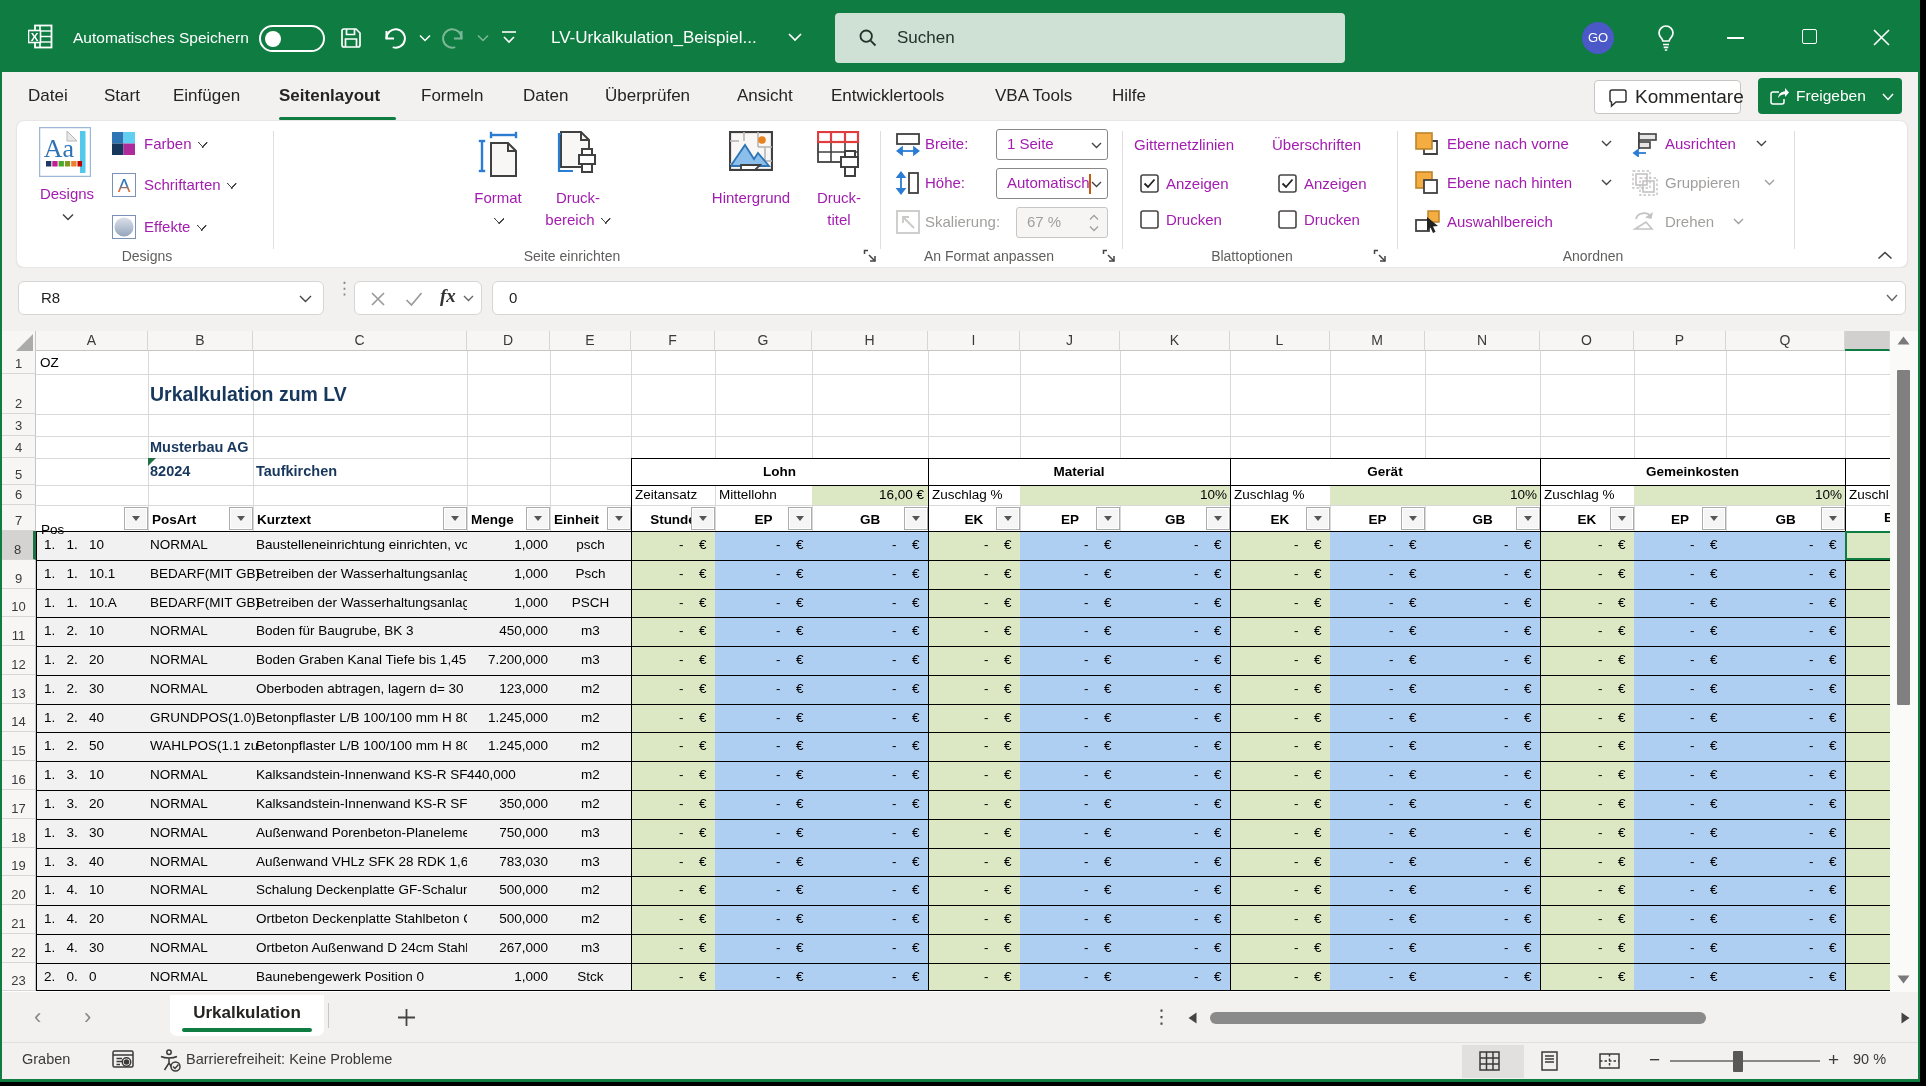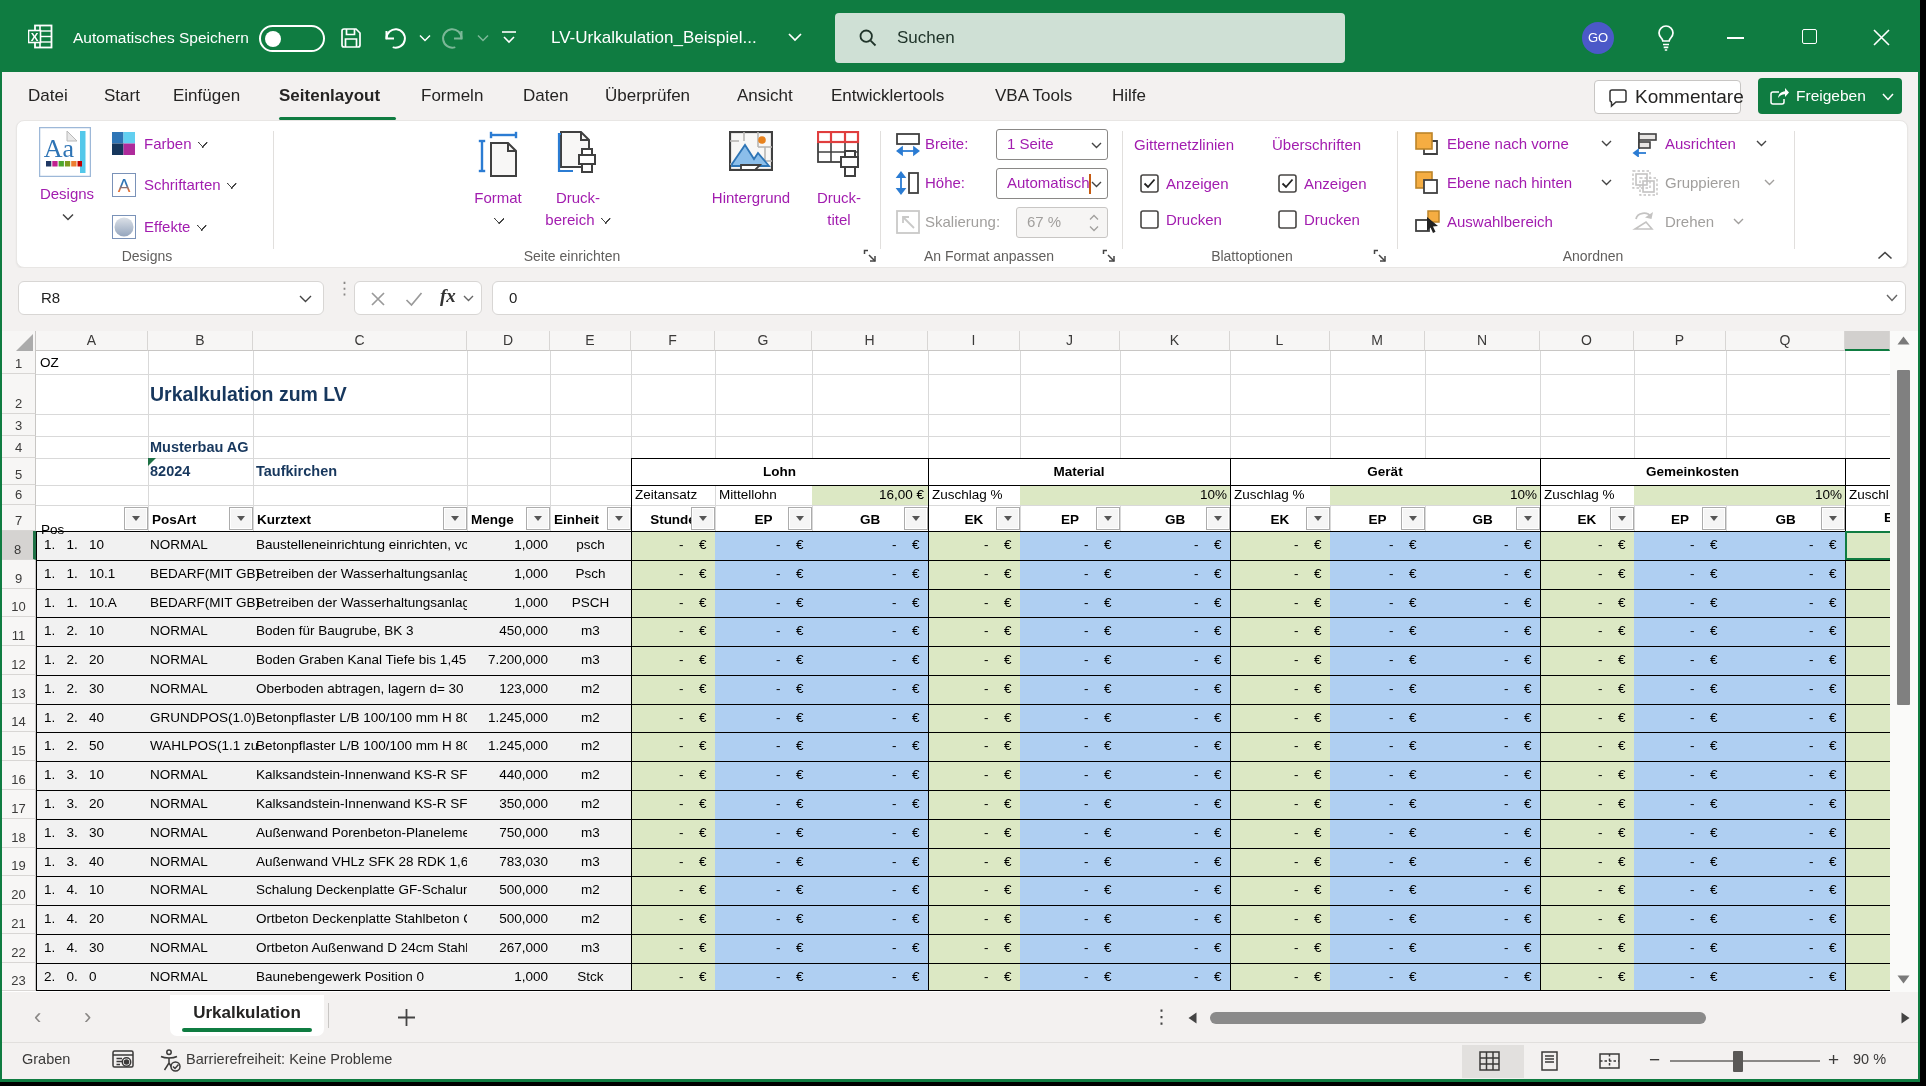--- a/index.html
+++ b/index.html
@@ -1067,21 +1067,21 @@
 <div class="acc-d" style="left:1522px;top:401.4599999999998px;line-height:28.78px">€</div>
 <div class="acc-d" style="left:1596px;top:401.4599999999998px;line-height:28.78px">-</div>
 <div class="acc-d" style="left:1616px;top:401.4599999999998px;line-height:28.78px">€</div>
 <div class="acc-d" style="left:1688px;top:401.4599999999998px;line-height:28.78px">-</div>
 <div class="acc-d" style="left:1708px;top:401.4599999999998px;line-height:28.78px">€</div>
 <div class="acc-d" style="left:1807px;top:401.4599999999998px;line-height:28.78px">-</div>
 <div class="acc-d" style="left:1827px;top:401.4599999999998px;line-height:28.78px">€</div>
 <div class="cell" style="left:42px;top:430.2399999999998px;width:102px;height:28.78px;line-height:28.78px;">1.&nbsp;&nbsp;&nbsp;3.&nbsp;&nbsp;&nbsp;10</div>
 <div class="cell" style="left:148px;top:430.2399999999998px;width:113px;height:28.78px;line-height:28.78px;">NORMAL</div>
 <div class="cell" style="left:254px;top:430.2399999999998px;width:211px;height:28.78px;line-height:28.78px;">Kalksandstein-Innenwand KS-R SFK</div>
-<div class="cell" style="left:465px;top:430.2399999999998px;width:81px;height:28.78px;line-height:28.78px;text-align:right">440,000</div>
+<div class="cell" style="left:465px;top:430.2399999999998px;width:81px;height:28.78px;line-height:28.78px;text-align:left">440,000</div>
 <div class="cell" style="left:548px;top:430.2399999999998px;width:81px;height:28.78px;line-height:28.78px;text-align:center">m2</div>
 <div class="acc-d" style="left:677px;top:430.2399999999998px;line-height:28.78px">-</div>
 <div class="acc-d" style="left:697px;top:430.2399999999998px;line-height:28.78px">€</div>
 <div class="acc-d" style="left:774px;top:430.2399999999998px;line-height:28.78px">-</div>
 <div class="acc-d" style="left:794px;top:430.2399999999998px;line-height:28.78px">€</div>
 <div class="acc-d" style="left:890px;top:430.2399999999998px;line-height:28.78px">-</div>
 <div class="acc-d" style="left:910px;top:430.2399999999998px;line-height:28.78px">€</div>
 <div class="acc-d" style="left:982px;top:430.2399999999998px;line-height:28.78px">-</div>
 <div class="acc-d" style="left:1002px;top:430.2399999999998px;line-height:28.78px">€</div>
 <div class="acc-d" style="left:1082px;top:430.2399999999998px;line-height:28.78px">-</div>

